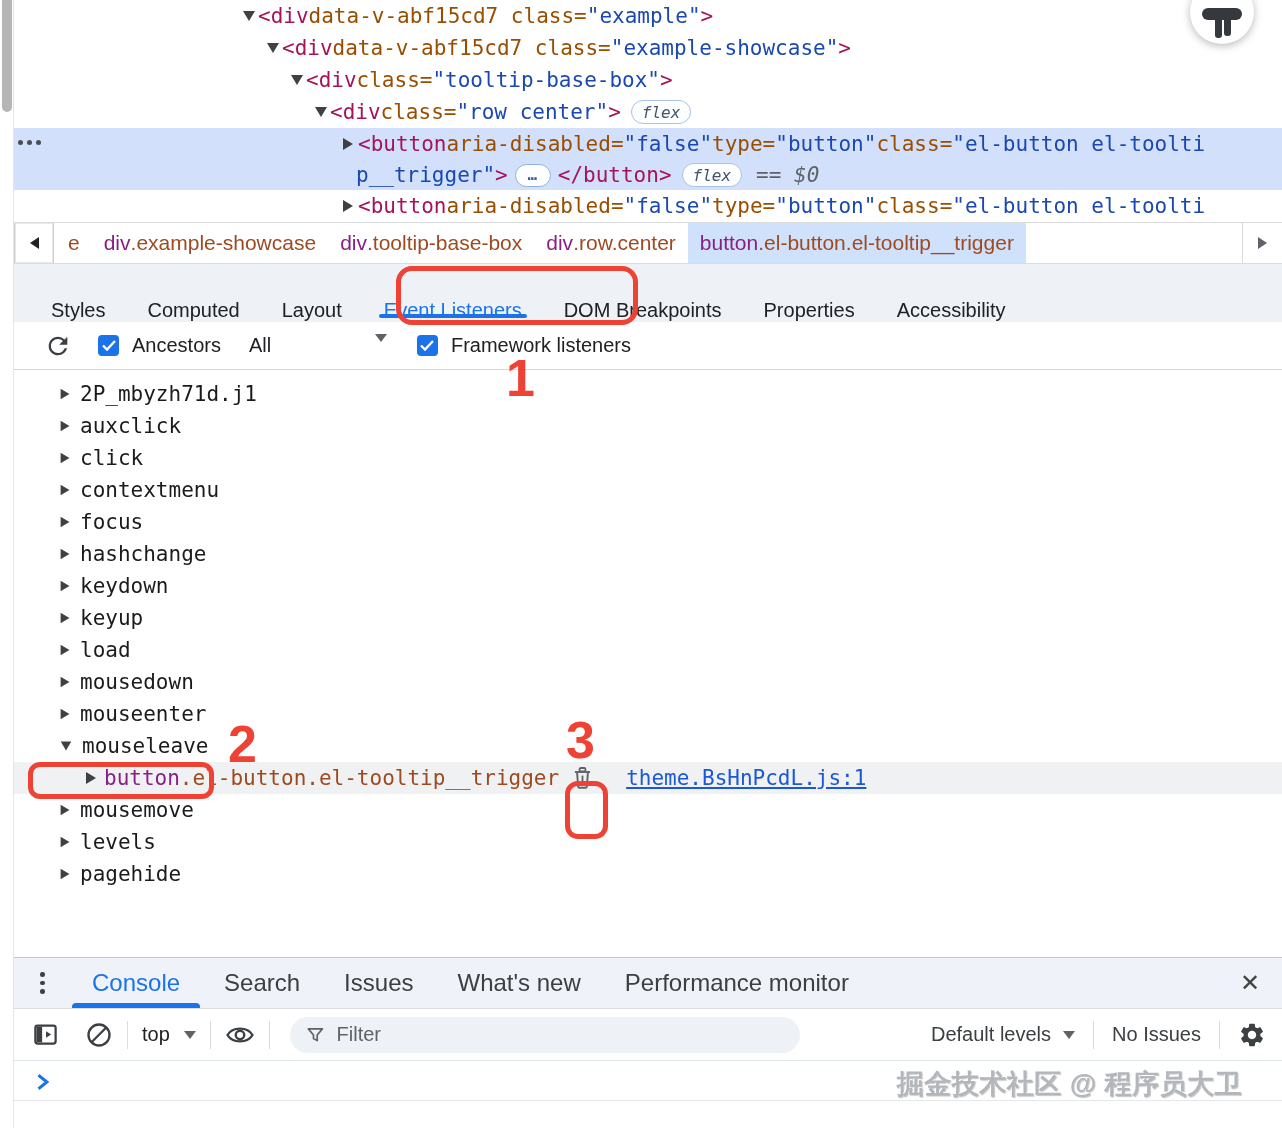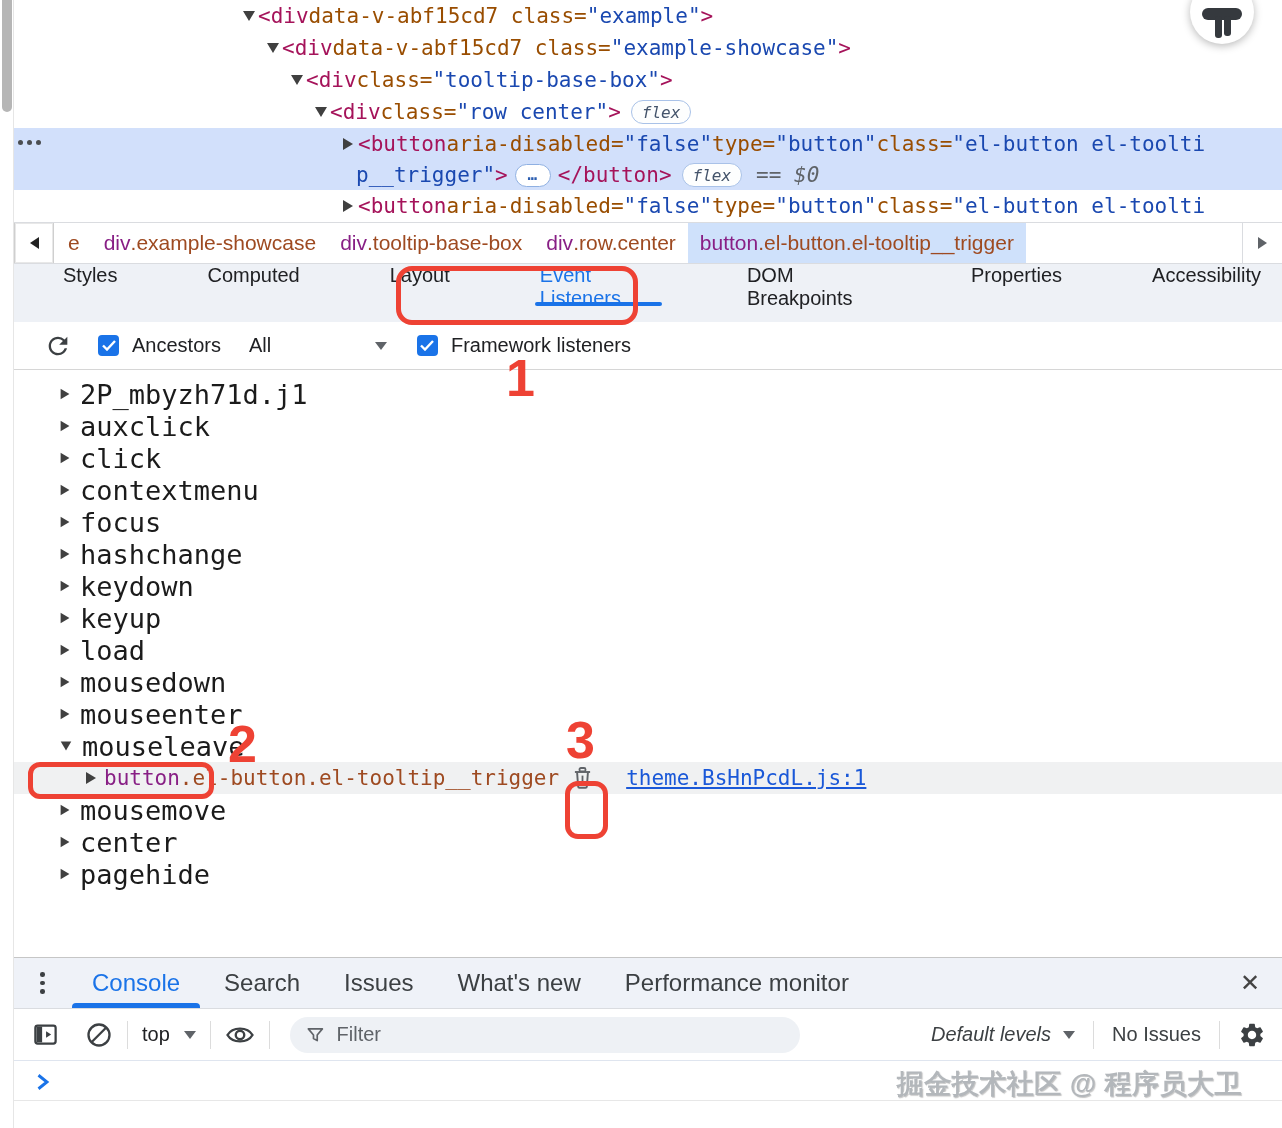--- a/index.html
+++ b/index.html
@@ -47,37 +47,37 @@
   .crumb-scroll.right { position:absolute; right:0; top:0; bottom:0; border-left:1px solid #dadce0; }
   .tri-l-sm { width:0; height:0; border-right:9px solid #222; border-top:6px solid transparent; border-bottom:6px solid transparent; }
   .tri-r-sm { width:0; height:0; border-left:9px solid #5f6368; border-top:6px solid transparent; border-bottom:6px solid transparent; }
   .crumbs { display:flex; align-items:stretch; overflow:hidden; margin-right:40px; padding-left:2px; }
   .crumb { display:flex; align-items:center; padding:0 12px; font-size:21px; cursor:default; white-space:nowrap; }
   .crumb.sel { background:#cfe1fb; }
   .crumb .tagc { color:#881f85; }
   .crumb .clsc { color:#9e4a21; }
 
   
-  .tabs-bar { position:absolute; left:14px; top:264px; right:0; height:58px; background:#eef1f6; display:flex; align-items:flex-start; padding-left:28px;gap:48px; }
+  .tabs-bar { position:absolute; left:14px; top:264px; right:0; height:58px; background:#eef1f6; display:flex; align-items:flex-end; padding-left:16px; }
   .ptab { position:relative; display:flex; align-items:center; padding:0 21px; font-size:20px; color:#202124; cursor:default; }
   .ptab.active { color:#1a73e8; }
   .ptab.active::after { content:""; position:absolute; left:16px; right:16px; bottom:4px; height:4px; background:#1a73e8; border-radius:2px; }
 
   
   .lt-toolbar { position:absolute; left:14px; top:322px; right:0; height:48px; background:#fff; border-bottom:1px solid #d6d6d6;
     display:flex; align-items:center; font-size:20px; }
   .icon-btn { display:inline-flex; align-items:center; justify-content:center; }
   .checkbox { width:21px; height:21px; border-radius:4px; background:#1a73e8; display:inline-flex; align-items:center; justify-content:center; flex:0 0 auto; }
-  .dd { display:inline-flex; align-items:center; justify-content:space-between; width:138px; color:#202124; }
+  .dd { display:inline-flex; align-items:flex-start; justify-content:space-between; width:138px; color:#202124; }
   .tri-dn { width:0; height:0; border-top:8px solid #5f6368; border-left:6px solid transparent; border-right:6px solid transparent; }
 
   
   .listener-list { position:absolute; left:14px; top:370px; right:0; height:587px; background:#fff; overflow:hidden; padding-top:8px; }
   .ev-row { height:32px; display:flex; align-items:center; padding-left:46px; gap:10px;
-    font-family:"DejaVu Sans Mono", monospace; font-size:27px; color:#1b1b1b; }
+    font-family:"DejaVu Sans Mono", monospace; font-size:21px; color:#1b1b1b; }
   .ev-row .tri-r, .ev-row .tri-d { transform:scale(.88); }
   .ev-child { height:32px; display:flex; align-items:center; padding-left:72px; gap:8px; background:#f0f1f2;
     font-family:"DejaVu Sans Mono", monospace; font-size:21px; }
   .ev-child .tagc { color:#881f85; }
   .ev-child .clsc { color:#9e4a21; }
   .src-link { color:#1a58d8; text-decoration:underline; margin-left:24px; cursor:pointer; }
   .trash-btn { display:inline-flex; margin-left:4px; }
 
   
   .drawer-tabs { position:absolute; left:0; top:957px; right:0; height:52px; background:#eff2f8; border-top:1px solid #c6c6c6;
@@ -91,21 +91,21 @@
 
   
   .console-toolbar { position:absolute; left:0; top:1009px; right:0; height:52px; background:#fff; border-bottom:1px solid #dfe5ef;
     display:flex; align-items:center; font-size:20px; color:#3c4043; }
   .vdiv { width:1px; height:28px; background:#dcdcdc; margin:0 14px; flex:0 0 auto; }
   .filter-pill { display:flex; align-items:center; gap:12px; width:510px; height:36px; border-radius:18px; background:#eef1f5; padding:0 16px; margin-left:6px; }
   .filter-pill input { border:none; outline:none; background:transparent; font-size:20px; color:#202124; width:100%;
     font-family:"Liberation Sans", sans-serif; }
   .filter-pill input::placeholder { color:#5f6368; }
   .right-group { margin-left:auto; display:flex; align-items:center; }
-  .lvl-dd { display:flex; align-items:center; gap:12px;font-style:italic; }
+  .lvl-dd { display:flex; align-items:center; gap:12px; }
 
   
   .prompt-row { position:absolute; left:0; top:1061px; right:0; height:40px; background:#fff; border-bottom:1px solid #e7e7e7;text-align:center; }
   .prompt-chevron { position:absolute; left:36px; top:12px; }
   .watermark { position:absolute; right:40px; top:5px; font-size:27px; font-weight:700; letter-spacing:.5px; color:#b3b7bb;
     text-shadow:-1px -1px 0 #ffffff, 1px 1px 1px rgba(110,110,110,.4); }
 
   
   .anno { position:absolute; pointer-events:none; z-index:9; }
   .anno-box { border:5px solid #ee4234; border-radius:16px; }
@@ -338,21 +338,21 @@
           </svg>
         </span>
         <span class="src-link">theme.BsHnPcdL.js:1</span>
       </div>
       <div class="ev-row">
         <span class="tri-r"></span>
         <span>mousemove</span>
       </div>
       <div class="ev-row">
         <span class="tri-r"></span>
-        <span>center</span>
+        <span>levels</span>
       </div>
       <div class="ev-row">
         <span class="tri-r"></span>
         <span>pagehide</span>
       </div>
     </div>
 
   <div class="drawer-tabs" id="drawer-tabs">
     <span class="kebab">
         <i></i>

